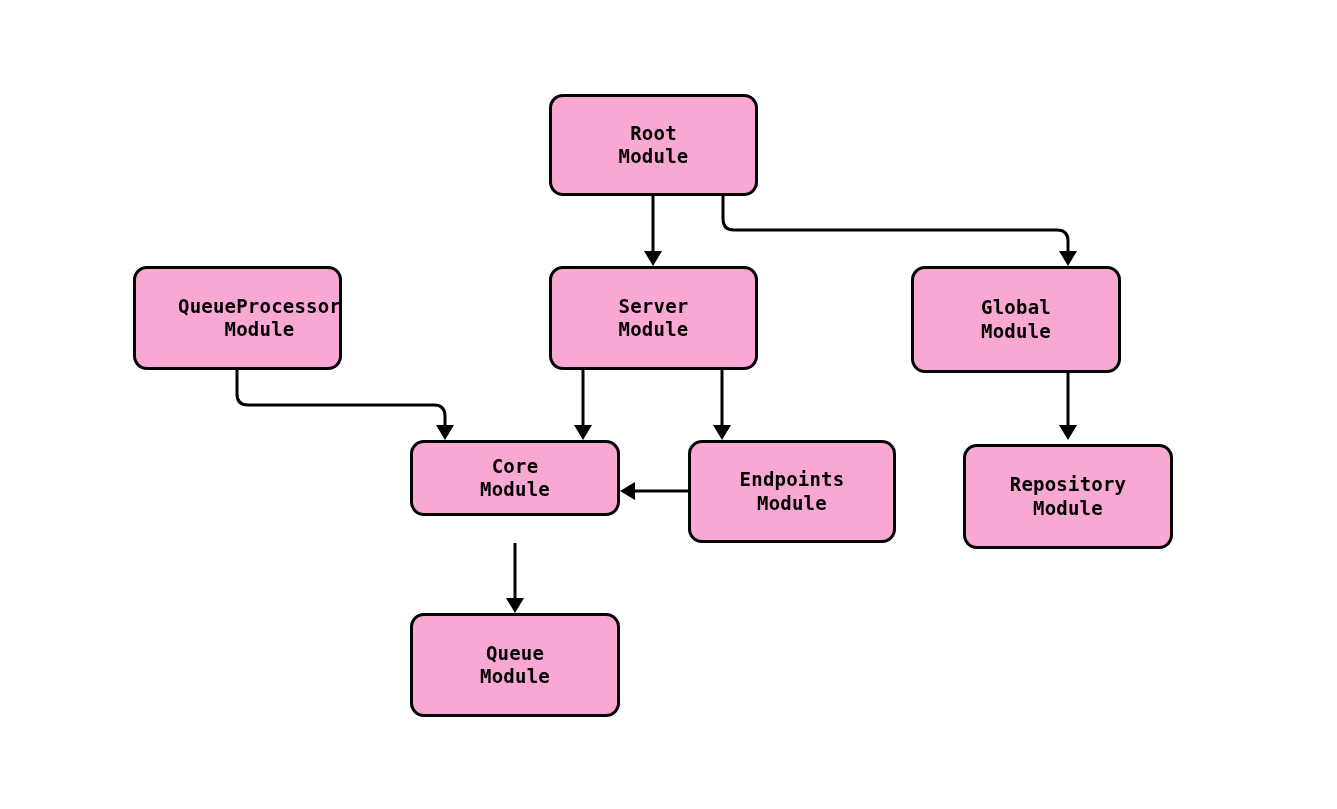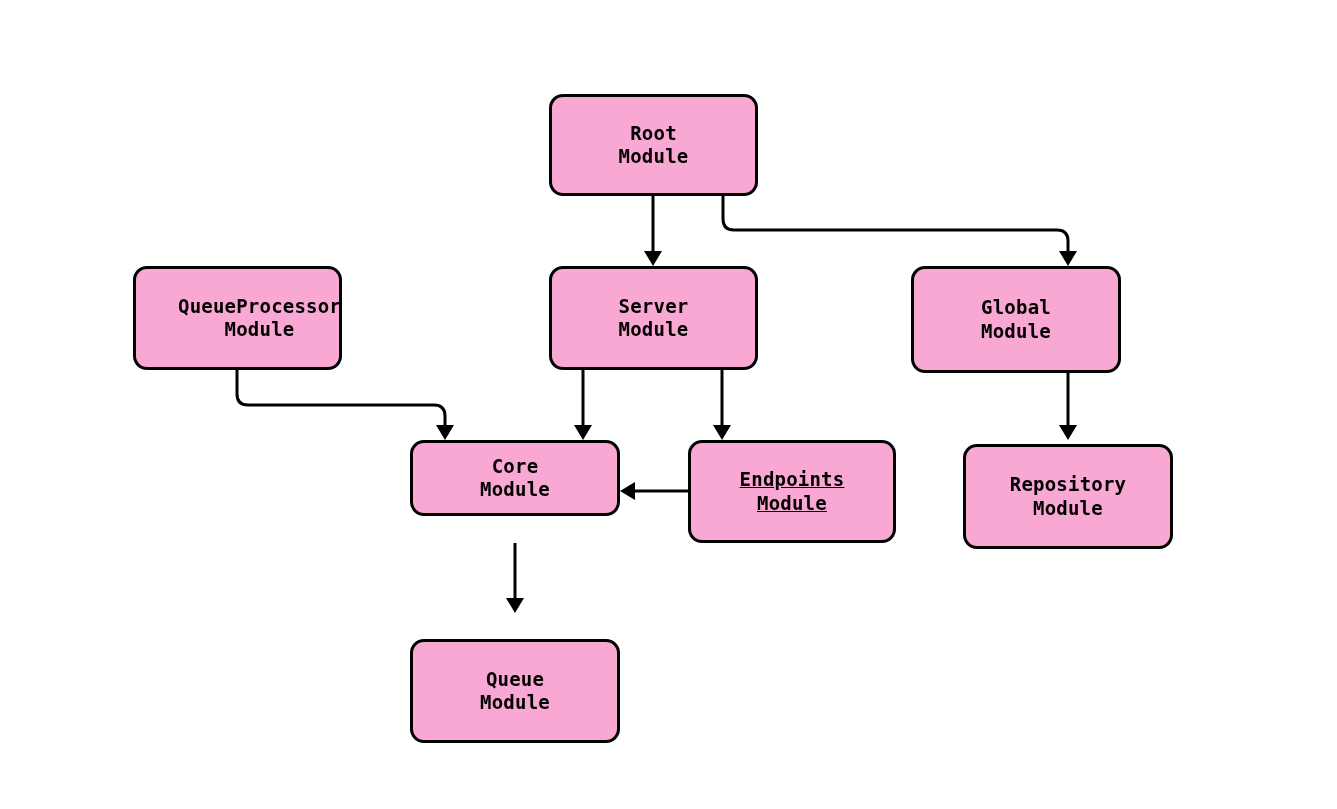--- a/index.html
+++ b/index.html
@@ -86,26 +86,26 @@
 Module</div>
   </div>
   <div class="node" style="left: 911px; top: 266px; width: 210px; height: 107px; border-width: 3px; border-color: rgb(0, 0, 0);">
     <div class="node-label">Global
 Module</div>
   </div>
   <div class="node" style="left: 410px; top: 440px; width: 210px; height: 76px; border-width: 3px; border-color: rgb(0, 0, 0);">
     <div class="node-label">Core
 Module</div>
   </div>
-  <div class="node" style="left: 688px; top: 440px; width: 208px; height: 103px; border-width: 3px; border-color: rgb(0, 0, 0); text-decoration: underline;">
+  <div class="node" style="left: 688px; top: 440px; width: 208px; height: 103px; border-width: 3px; border-color: rgb(0, 0, 0);">
     <div class="node-label">Endpoints
 Module</div>
   </div>
   <div class="node" style="left: 963px; top: 444px; width: 210px; height: 105px; border-width: 3px; border-color: rgb(0, 0, 0);">
     <div class="node-label">Repository
 Module</div>
   </div>
-  <div class="node" style="left: 410px; top: 613px; width: 210px; height: 104px; border-width: 3px; border-color: rgb(0, 0, 0); margin-top: 26px;">
+  <div class="node" style="left: 410px; top: 613px; width: 210px; height: 104px; border-width: 3px; border-color: rgb(0, 0, 0);">
     <div class="node-label">Queue
 Module</div>
   </div>
 
 </div>
 
 </body></html>

